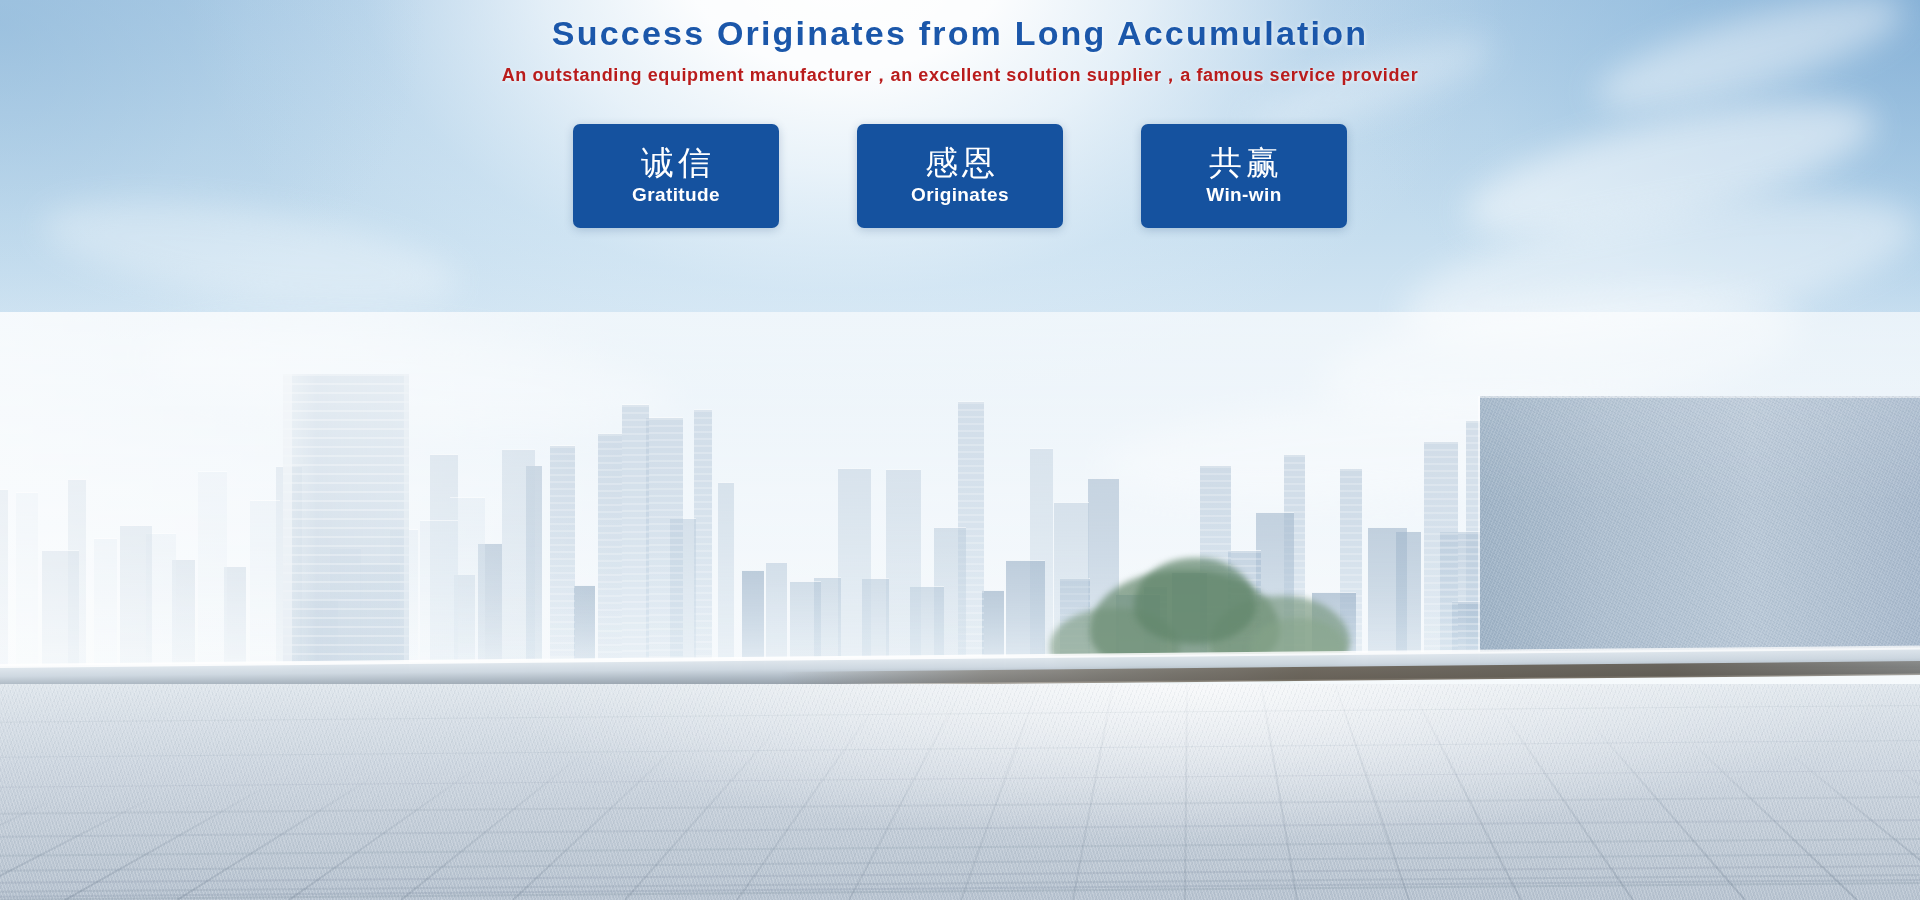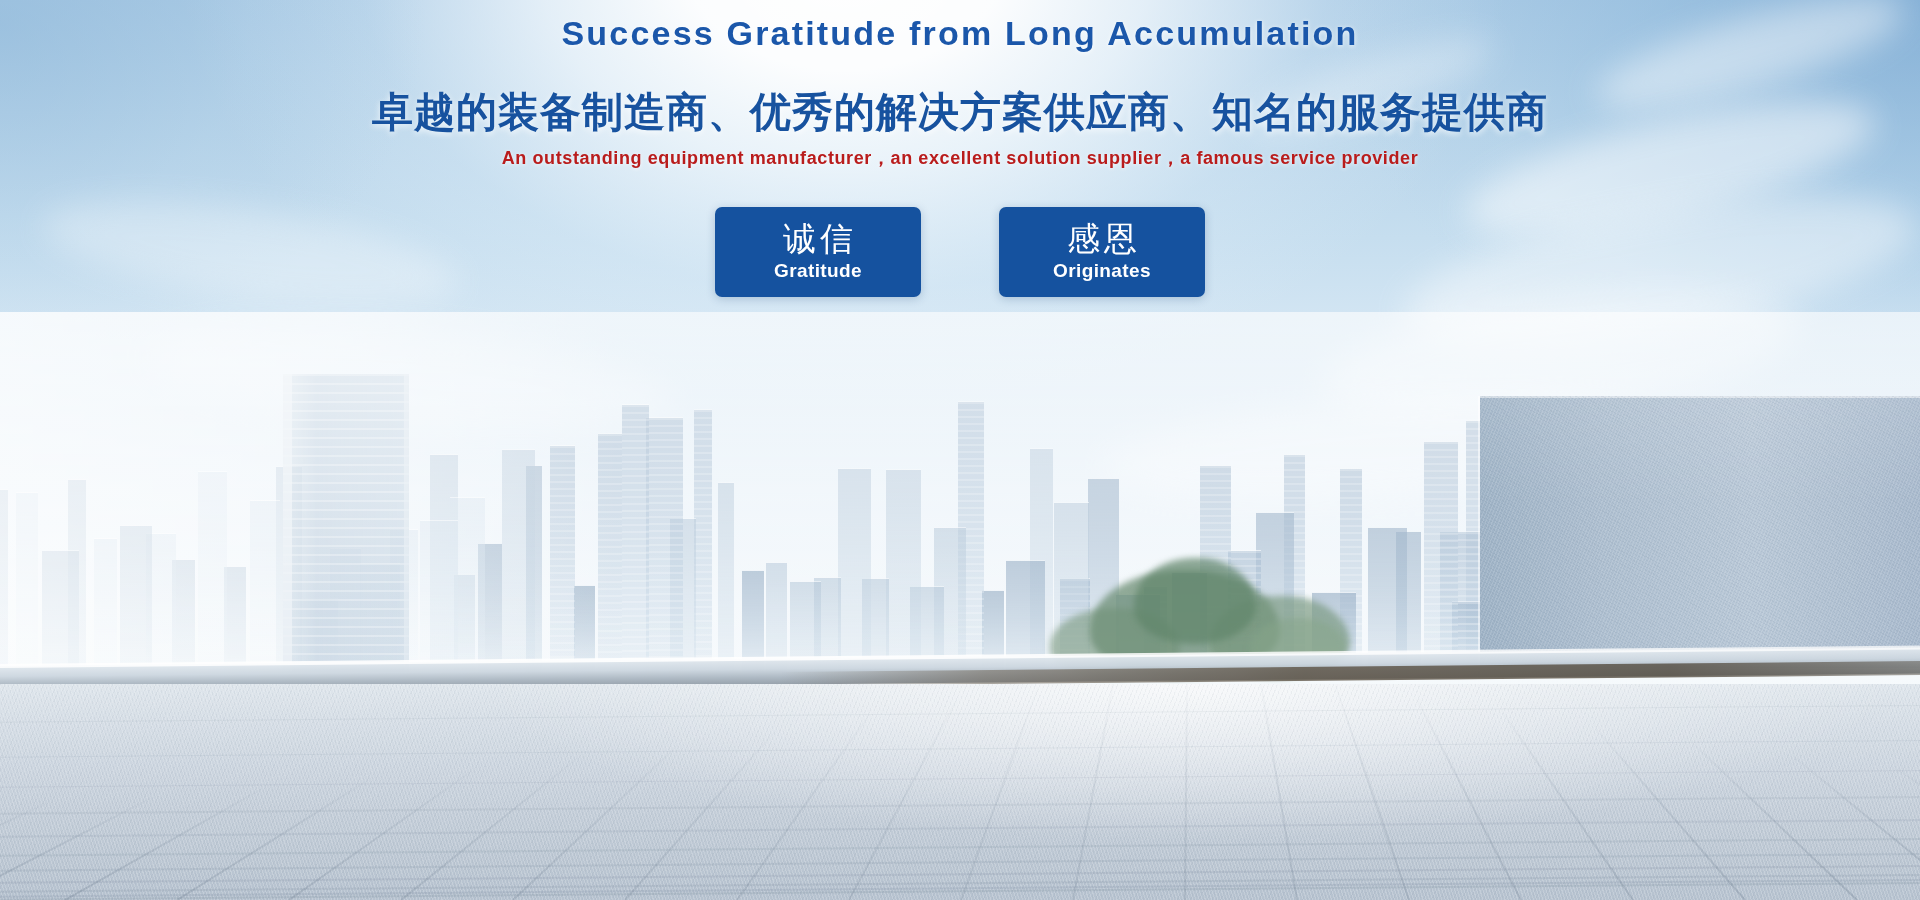--- a/index.html
+++ b/index.html
@@ -379,21 +379,21 @@
   
   .values {
     margin: 0;
     padding-top: 40px;
     display: flex;
     justify-content: center;
     gap: 78px;
   }
   .value-box {
     width: 206px;
-    height: 90px;
+    height: 104px;
     border-radius: 7px;
     background: #15529f;
     color: #ffffff;
     display: flex;
     flex-direction: column;
     align-items: center;
     justify-content: center;
     box-shadow: 0 2px 10px rgba(20,60,110,0.22);
   }
   .value-cn {
@@ -552,35 +552,38 @@
       <div class="vline" style="left: 1632px; height: 226px; transform: rotate(-34.8deg); opacity: 0.52;"></div>
       <div class="vline" style="left: 1744px; height: 226px; transform: rotate(-41.06deg); opacity: 0.55;"></div>
       <div class="vline" style="left: 1856px; height: 226px; transform: rotate(-46.32deg); opacity: 0.58;"></div>
       <div class="vline" style="left: 1968px; height: 226px; transform: rotate(-50.73deg); opacity: 0.61;"></div>
       <div class="vline" style="left: 2080px; height: 226px; transform: rotate(-54.45deg); opacity: 0.64;"></div>
     </div>
 
   <div class="content">
 
 
-    <p class="headline-en">Success Gratitude from Long Accumulation</p>
-
-    <p class="sub-cn">卓越的装备制造商、优秀的解决方案供应商、知名的服务提供商</p>
+    <p class="headline-en">Success Originates from Long Accumulation</p>
+
 
     <p class="sub-en">An outstanding equipment manufacturer，an excellent  solution supplier，a famous  service provider</p>
 
     <div class="values">
 
       <div class="value-box">
         <div class="value-cn">诚信</div>
         <div class="value-en">Gratitude</div>
       </div>
 
       <div class="value-box">
         <div class="value-cn">感恩</div>
         <div class="value-en">Originates</div>
       </div>
 
 
+      <div class="value-box">
+        <div class="value-cn">共赢</div>
+        <div class="value-en">Win-win</div>
+      </div>
 
     </div>
   </div>
 </div>
 
 </body></html>

